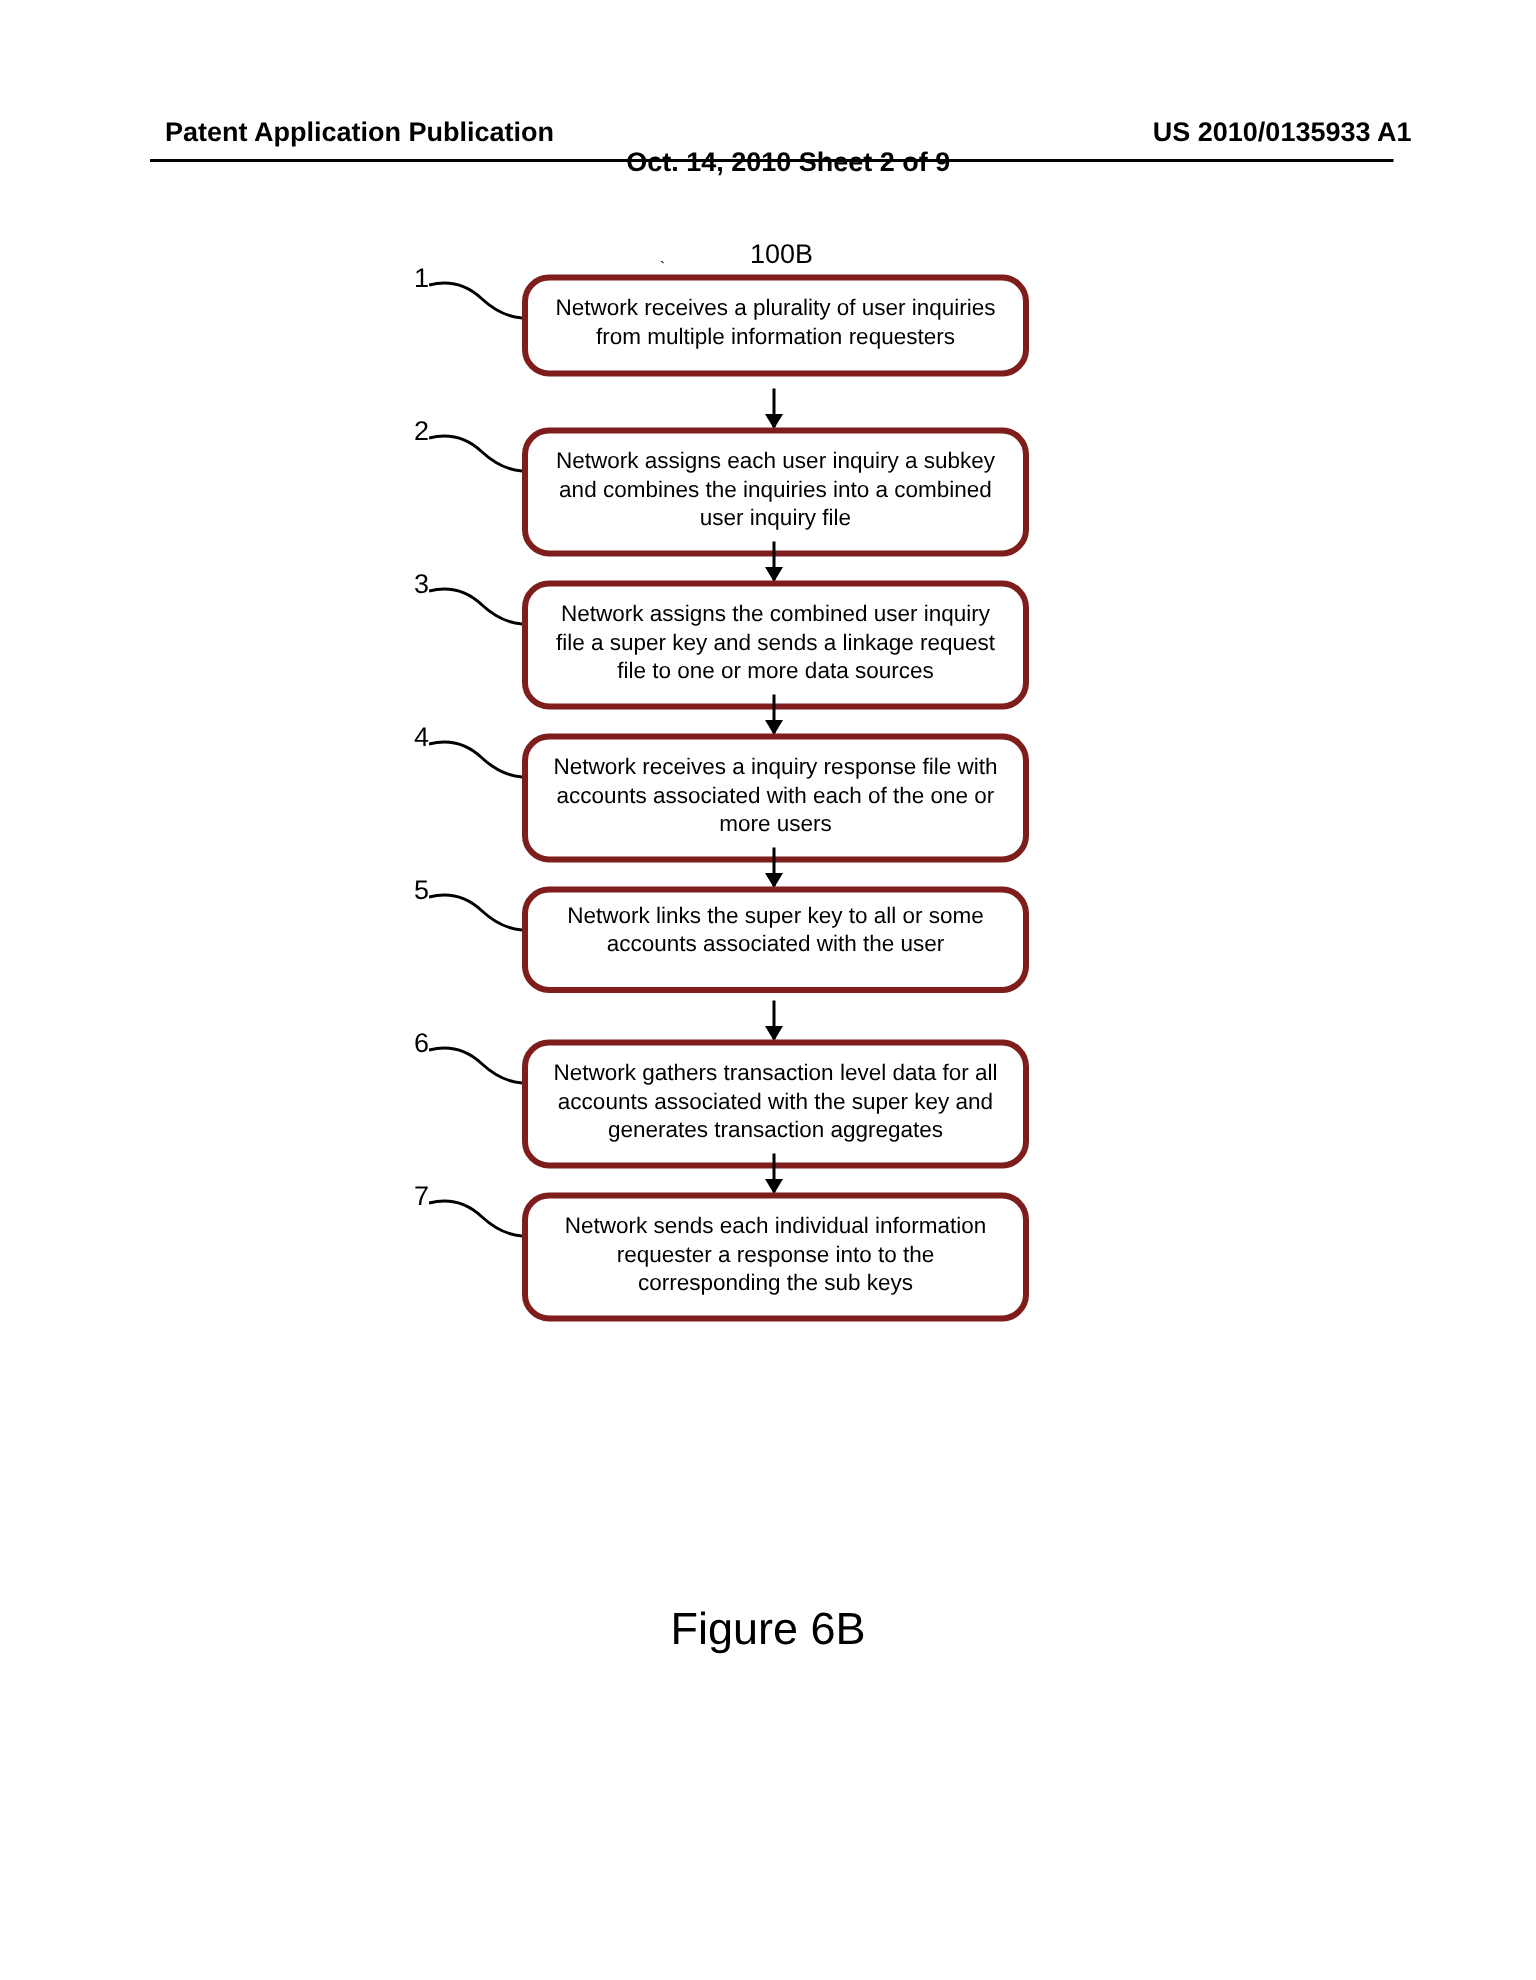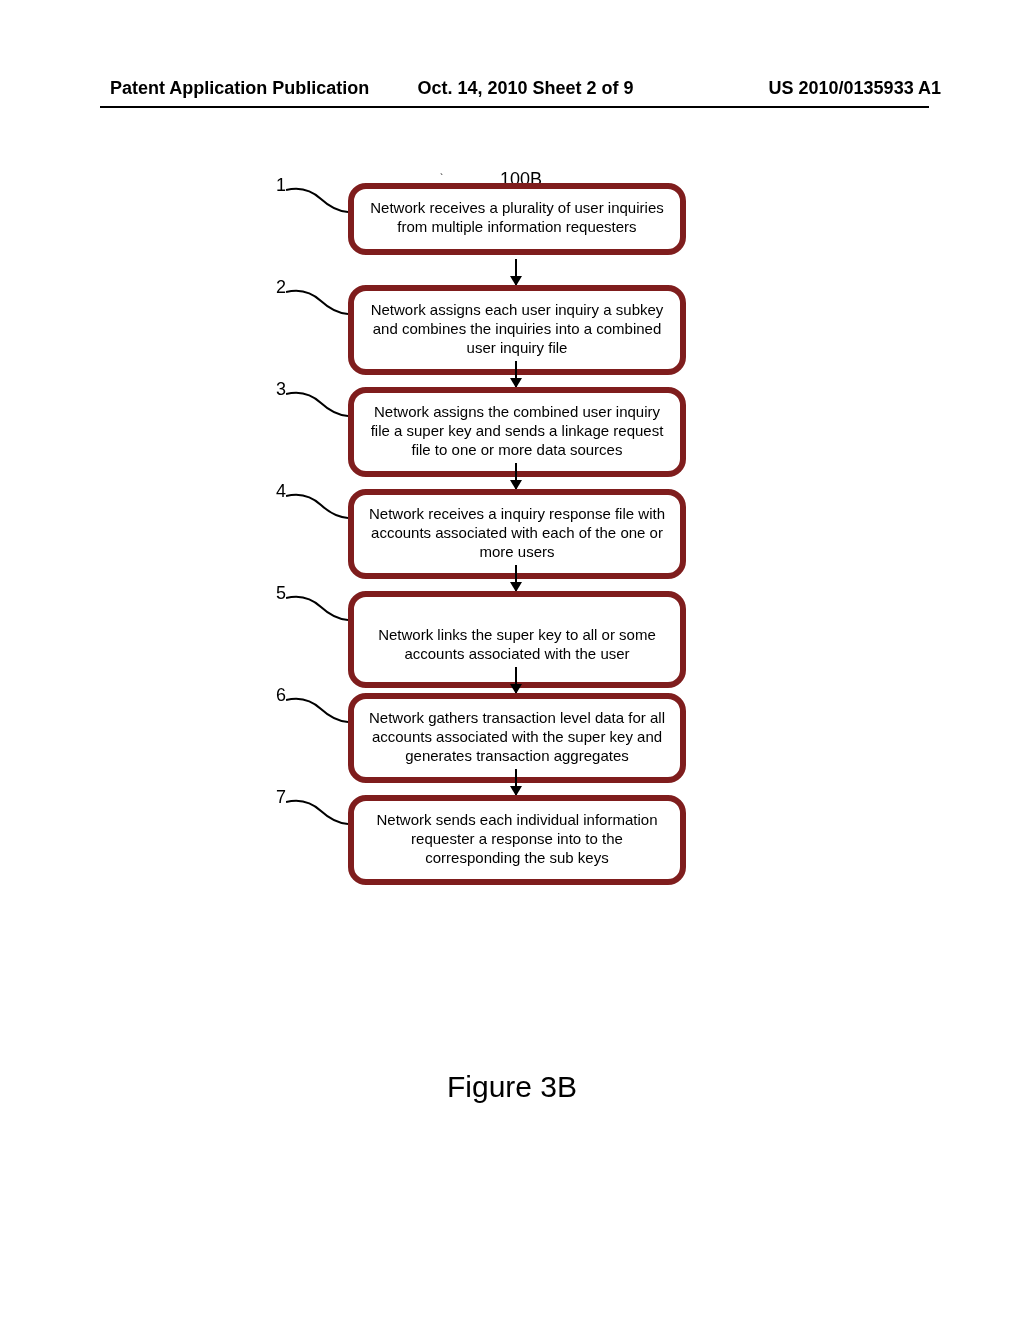--- a/index.html
+++ b/index.html
@@ -21,39 +21,39 @@
     position: absolute;
     top: 78px;
     left: 110px;
     right: 83px;
     display: flex;
     justify-content: space-between;
     font-size: 18px;
     font-weight: bold;
   }
   .header-left { }
-  .header-center { position: absolute; left: 50%; transform: translateX(-50%); }
+  .header-center { position: absolute; left: 50%; transform: translateX(-50%); margin-top: 20px; }
   .header-right { }
   .header-rule {
     position: absolute;
     top: 106px;
     left: 100px;
     right: 95px;
     height: 0;
     border-top: 2px solid #000;
   }
   .flowchart-area {
     position: absolute;
     top: 155px;
     left: 0;
     width: 1024px;
   }
   .fig-label {
     position: absolute;
-    top: 14px;
+    top: 4px;
     left: 500px;
     font-size: 18px;
   }
   .fig-tick {
     position: absolute;
     top: 18px;
     left: 440px;
     font-size: 10px;
   }
   .step-row {
@@ -72,21 +72,21 @@
     left: 286px;
     top: 4px;
     width: 62px;
     height: 34px;
   }
   .callout svg { width: 62px; height: 34px; display:block; }
   .box {
     position: absolute;
     left: 348px;
     width: 338px;
-    border: 6px solid #7f1d1d;
+    border: 4px solid #7f1d1d;
     border-radius: 18px;
     background: #fff;
     font-size: 15px;
     line-height: 1.25;
     text-align: center;
     padding: 10px 12px 12px 12px;
     box-sizing: border-box;
   }
   .arrow {
     position: absolute;
@@ -173,21 +173,21 @@
     </div>
     <div class="arrow" style="top:410px; height:26px;"></div>
 
     <div class="step-row" style="top:436px;">
       <div class="step-num">5</div>
       <div class="callout">
         <svg viewBox="0 0 62 34">
             <path d="M0 3 Q 20 -2 35 12 Q 48 24 62 25" stroke="#000" stroke-width="2" fill="none"></path>
           </svg>
       </div>
-      <div class="box" style="padding-top:29px; padding-bottom:18px;">Network links the super key to all or some accounts associated with the user</div>
+      <div class="box" style="padding-top:7px; padding-bottom:18px;">Network links the super key to all or some accounts associated with the user</div>
     </div>
     <div class="arrow" style="top:512px; height:26px;"></div>
 
     <div class="step-row" style="top:538px;">
       <div class="step-num">6</div>
       <div class="callout">
         <svg viewBox="0 0 62 34">
             <path d="M0 3 Q 20 -2 35 12 Q 48 24 62 25" stroke="#000" stroke-width="2" fill="none"></path>
           </svg>
       </div>
@@ -200,15 +200,15 @@
       <div class="callout">
         <svg viewBox="0 0 62 34">
             <path d="M0 3 Q 20 -2 35 12 Q 48 24 62 25" stroke="#000" stroke-width="2" fill="none"></path>
           </svg>
       </div>
       <div class="box">Network sends each individual information requester a response into to the corresponding the sub keys</div>
     </div>
 
   </div>
 
-  <div class="figure-caption">Figure 3B</div>
+  <div class="figure-caption">Figure 6B</div>
 
 </div>
 
 </body></html>

